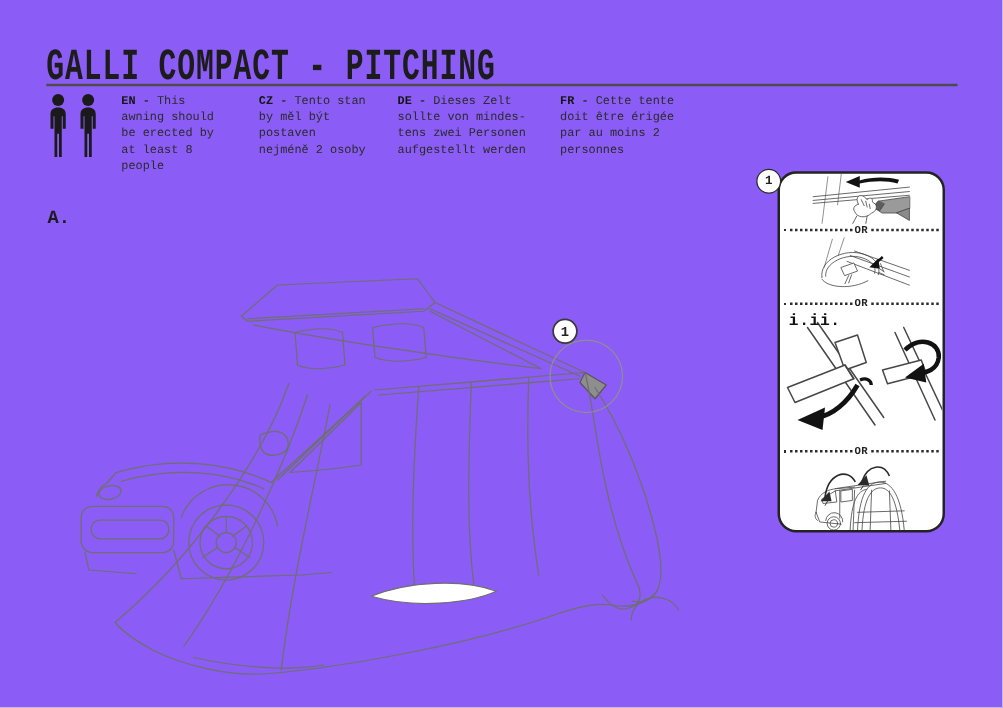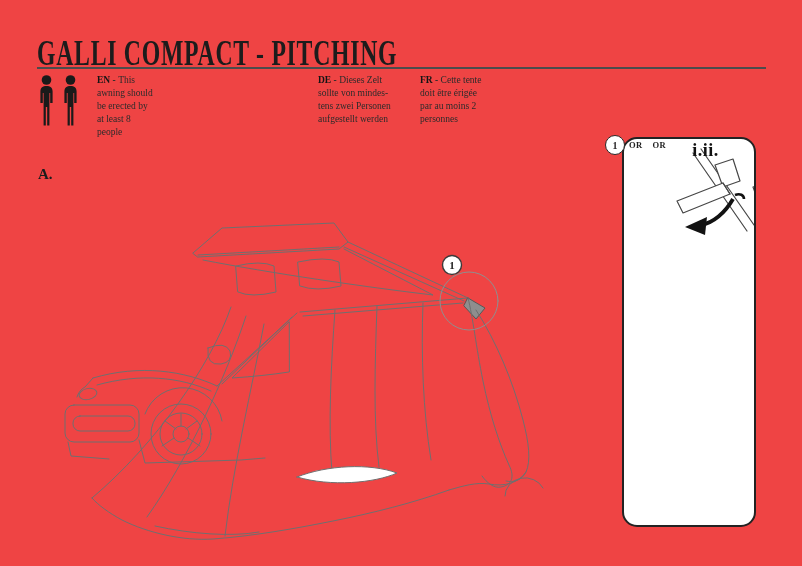--- a/index.html
+++ b/index.html
@@ -1,18 +1,18 @@
 <!DOCTYPE html>
 <html><head>
 <meta charset="utf-8">
 <style>
   html,body{margin:0;padding:0;background:#e8e8e8;}
   .page{
-    position:relative;width:802px;height:566px;background:#ef4444;
-    font-family:Liberation Serif, serif;color:#231f20;overflow:hidden;
+    position:relative;width:802px;height:566px;background:#8b5cf6;
+    font-family:Liberation Mono, monospace;color:#231f20;overflow:hidden;
     outline:1px solid #d9d9d9;
   }
   
   .title{
     position:absolute;left:37px;top:34px;
     font-size:33px;font-weight:700;letter-spacing:1px;color:#1c1c1c;
     transform:scaleX(0.72) scaleY(1.08);transform-origin:left top;white-space:nowrap;
   }
   .title-rule{position:absolute;left:37px;top:67px;width:729px;height:2px;background:#4c4c4c;}
   .people-icons{position:absolute;left:37px;top:75px;}
@@ -25,30 +25,30 @@
   .section-label{position:absolute;left:38px;top:166px;font-size:15px;font-weight:700;color:#1c1c1c;}
   
   .main-art{position:absolute;left:35px;top:215px;}
   
   .side-step{
     position:absolute;left:605px;top:135px;width:18px;height:18px;border:1.6px solid #2a2a2a;
     border-radius:50%;font-size:10px;font-weight:700;display:flex;align-items:center;justify-content:center;
     background:#fff;z-index:3;
   }
   .panel{
-    position:absolute;left:622px;top:137px;width:134px;height:390px;
+    position:absolute;left:622px;top:137px;width:134px;height:289px;
     border:2.2px solid #232323;border-radius:15px;box-sizing:border-box;
-    display:flex;flex-direction:row;overflow:hidden;background:#fff;z-index:2;
+    display:flex;flex-direction:column;overflow:hidden;background:#fff;z-index:2;
   }
   .panel svg{display:block;margin:0 auto;}
   .or-row{display:flex;align-items:center;height:11px;padding:0 3px;}
   .or-dots{flex:1;height:0;border-top:2px dotted #2d2d2d;}
   .or-text{font-size:8.5px;font-weight:700;color:#222;padding:0 2px;letter-spacing:.4px;}
   .s3wrap{position:relative;}
-  .substep{position:absolute;left:21px;top:1px;font-size:18px;font-weight:800;letter-spacing:.5px;color:#111;}
+  .substep{position:absolute;left:7px;top:1px;font-size:13px;font-weight:800;letter-spacing:.5px;color:#111;}
 </style>
 </head>
 <body>
 
 <div class="page">
 
   <div class="title">GALLI COMPACT - PITCHING</div>
   <div class="title-rule"></div>
 
   <svg class="people-icons" width="46" height="53" viewBox="0 0 46 53">
@@ -60,25 +60,29 @@
         <path d="M9.5,11 C13.2,11 15.6,12.6 15.6,16.6 L15.6,28 L13.2,28 L13.2,18 L12.4,18 L12.4,50.5 L10.2,50.5 L10.2,32 L8.8,32 L8.8,50.5 L6.6,50.5 L6.6,18 L5.8,18 L5.8,28 L3.4,28 L3.4,16.6 C3.4,12.6 5.8,11 9.5,11 Z"></path>
       </g>
     </g>
   </svg>
 
   <div class="lang-col" style="left:97px;width:102px"><span class="lang-code">EN</span><span class="lang-sep"> - </span><span class="lang-body">This
 awning should
 be erected by
 at least 8
 people</span></div>
+  <div class="lang-col" style="left:207px;width:106px"><span class="lang-code">CZ</span><span class="lang-sep"> - </span><span class="lang-body">Tento stan
+by měl být
+postaven
+nejméně 2 osoby</span></div>
   <div class="lang-col" style="left:318px;width:118px"><span class="lang-code">DE</span><span class="lang-sep"> - </span><span class="lang-body">Dieses Zelt
 sollte von mindes-
 tens zwei Personen
 aufgestellt werden</span></div>
-  <div class="lang-col" style="left:420px;width:106px"><span class="lang-code">FR</span><span class="lang-sep"> - </span><span class="lang-body">Cette tente
+  <div class="lang-col" style="left:448px;width:106px"><span class="lang-code">FR</span><span class="lang-sep"> - </span><span class="lang-body">Cette tente
 doit être érigée
 par au moins 2
 personnes</span></div>
 
   <div class="section-label">A.</div>
 
   <svg class="main-art" width="560" height="348" viewBox="0 0 560 348">
     <g fill="none" stroke="#6f6f6f" stroke-width="1" stroke-linejoin="round" stroke-linecap="round">
 
       <path d="M158,38 L187,13 L299,8 L313,27 L304,34 L163,42 Z"></path>

